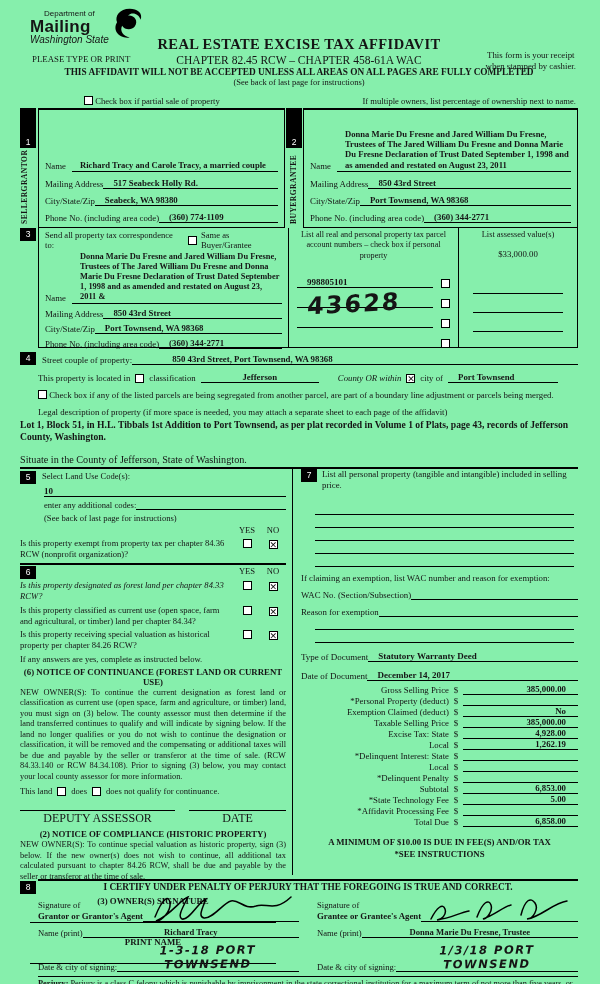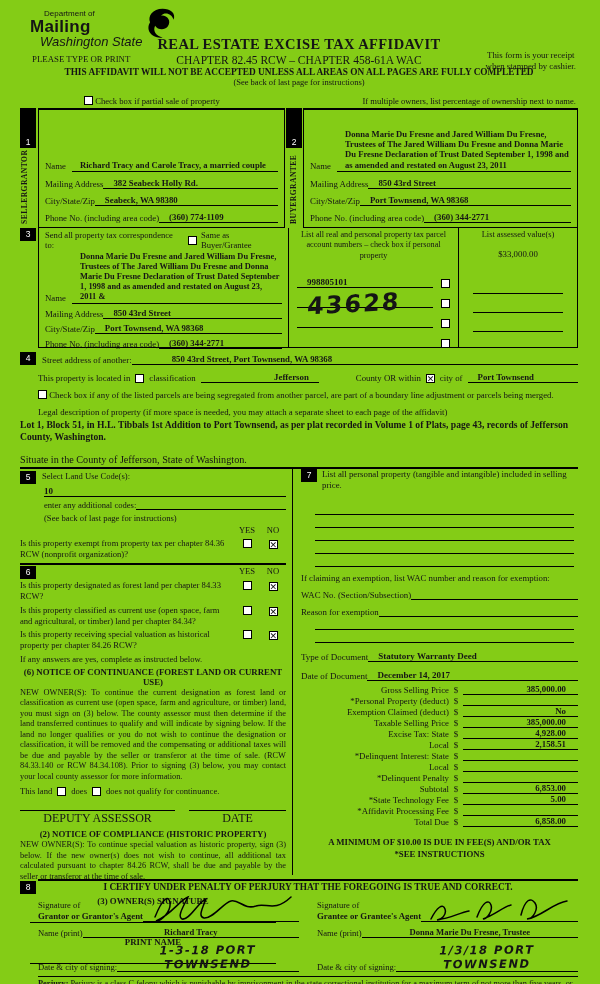--- a/index.html
+++ b/index.html
@@ -1,26 +1,26 @@
 <!DOCTYPE html>
 <html><head>
 <meta charset="utf-8">
 <style>
   * { margin:0; padding:0; box-sizing:border-box; }
   body { background:#e8e8e8; font-family:"Liberation Serif", serif; }
-  .page { width:600px; height:984px; background:#84cc16; position:relative;
+  .page { width:600px; height:984px; background:#86efac; position:relative;
           color:#151515; overflow:hidden; padding:6px 22px 0 20px; }
 
   
   .hdr { position:relative; height:88px; }
   .logo { position:absolute; left:10px; top:4px; display:flex; align-items:flex-start; }
   .logo-text { text-align:left; line-height:1; }
   .logo-dept { font-size:8px; font-family:"Liberation Sans",sans-serif; margin-left:14px;}
   .logo-rev  { font-size:17px; font-weight:bold; font-family:"Liberation Sans",sans-serif; letter-spacing:.3px;}
-  .logo-ws   { font-size:13px; font-style:italic; font-family:"Liberation Sans",sans-serif; margin-left:10px;}
+  .logo-ws   { font-size:10px; font-style:italic; font-family:"Liberation Sans",sans-serif; }
   .logo-swirl { margin-left:2px; margin-top:-2px;}
   .hdr-center { text-align:center; padding-top:30px; }
   .hdr-title { font-size:14.5px; font-weight:bold; letter-spacing:.4px; }
   .hdr-sub   { font-size:11.5px; margin-top:1px; }
   .hdr-warn  { font-size:9.3px; font-weight:bold; margin-top:1px; }
   .hdr-seeback { font-size:8.5px; }
   .please-type { position:absolute; left:12px; top:48px; font-size:8.8px; }
   .receipt { position:absolute; right:2px; top:44px; font-size:8.8px; text-align:center; line-height:1.25; }
 
   
@@ -181,21 +181,21 @@
         <span>SELLER</span><span>GRANTOR</span>
       </div>
     </div>
     <div class="party-box">
       <div class="nameblk">
         <span class="lab">Name</span>
         <span class="val">Richard Tracy and Carole Tracy, a married couple</span>
       </div>
       <div class="frow">
           <span class="lab">Mailing Address</span>
-        <span class="val">382 Seabeck Holly Rd.</span>
+        <span class="val">517 Seabeck Holly Rd.</span>
         </div>
       <div class="frow">
           <span class="lab">City/State/Zip</span>
         <span class="val">Seabeck, WA 98380</span>
         </div>
       <div class="frow">
           <span class="lab">Phone No. (including area code)</span>
         <span class="val">(360) 774-1109</span>
         </div>
     </div>
@@ -279,29 +279,29 @@
         <div class="aline" style="margin-top:22px;"></div>
         <div class="aline"></div>
         <div class="aline"></div>
       </div>
     </div>
   </div>
 
   <div class="sec4">
     <div class="r1">
       <span class="secnum" style="margin-right:6px;">4</span>
-      <span>Street address of another:</span>
+      <span>Street couple of property:</span>
       <span class="ul v" style="flex:1; padding:0 10px 0 40px;">850 43rd Street, Port Townsend, WA  98368</span>
     </div>
     <div class="r2">
       <span>This property is located in</span>
       <span class="cb"></span>
       <span>classification</span>
-      <span class="uv" style="width:118px; text-align:right;">Jefferson</span>
-      <span style="margin-left:32px;">County OR  within</span>
+      <span class="uv" style="width:118px; text-align:center;">Jefferson</span>
+      <span style="margin-left:14px;font-style:italic;">County OR  within</span>
       <span class="cb">✕</span>
       <span>city of</span>
       <span class="uv" style="width:110px; text-align:left;">Port Townsend</span>
     </div>
     <div class="note">
       <span class="cb"></span>
       <span>Check box if any of the listed parcels are being segregated from another parcel, are part of a boundary line adjustment or parcels being merged.</span>
     </div>
     <div class="legal-lab">Legal description of property (if more space is needed, you may attach a separate sheet to each page of the affidavit)</div>
     <div class="legal-val">Lot 1, Block 51, in H.L. Tibbals 1st Addition to Port Townsend, as per plat recorded in Volume 1 of Plats, page 43, records of Jefferson County, Washington.</div>
@@ -334,21 +334,21 @@
         </div>
       </div>
 
       <div class="s6">
         <div class="s6-head">
           <span class="secnum">6</span>
           <span class="sp" style="flex:1;"></span>
           <span class="ync">YES</span>
           <span class="ync">NO</span>
         </div>
-        <div class="qrow" style="margin-top:1px;">
+        <div class="qrow" style="margin-top:1px;font-style:italic;">
           <span class="qt">Is this property designated as forest land per chapter 84.33 RCW?</span>
           <span class="ync"><span class="cb"></span></span>
           <span class="ync"><span class="cb">✕</span></span>
         </div>
         <div class="qrow">
           <span class="qt">Is this property classified as current use (open space, farm and agricultural, or timber) land per chapter 84.34?</span>
           <span class="ync"><span class="cb"></span></span>
           <span class="ync"><span class="cb">✕</span></span>
         </div>
         <div class="qrow">
@@ -431,21 +431,21 @@
             <span class="mline">385,000.00</span>
           </div>
         <div class="mrow">
             <span class="mlabel">Excise Tax:  State</span>
             <span class="md">$</span>
             <span class="mline">4,928.00</span>
           </div>
         <div class="mrow">
             <span class="mlabel">Local</span>
             <span class="md">$</span>
-            <span class="mline">2,158.51</span>
+            <span class="mline">1,262.19</span>
           </div>
         <div class="mrow">
             <span class="mlabel">*Delinquent Interest:  State</span>
             <span class="md">$</span>
             <span class="mline"></span>
           </div>
         <div class="mrow">
             <span class="mlabel">Local</span>
             <span class="md">$</span>
             <span class="mline"></span>

